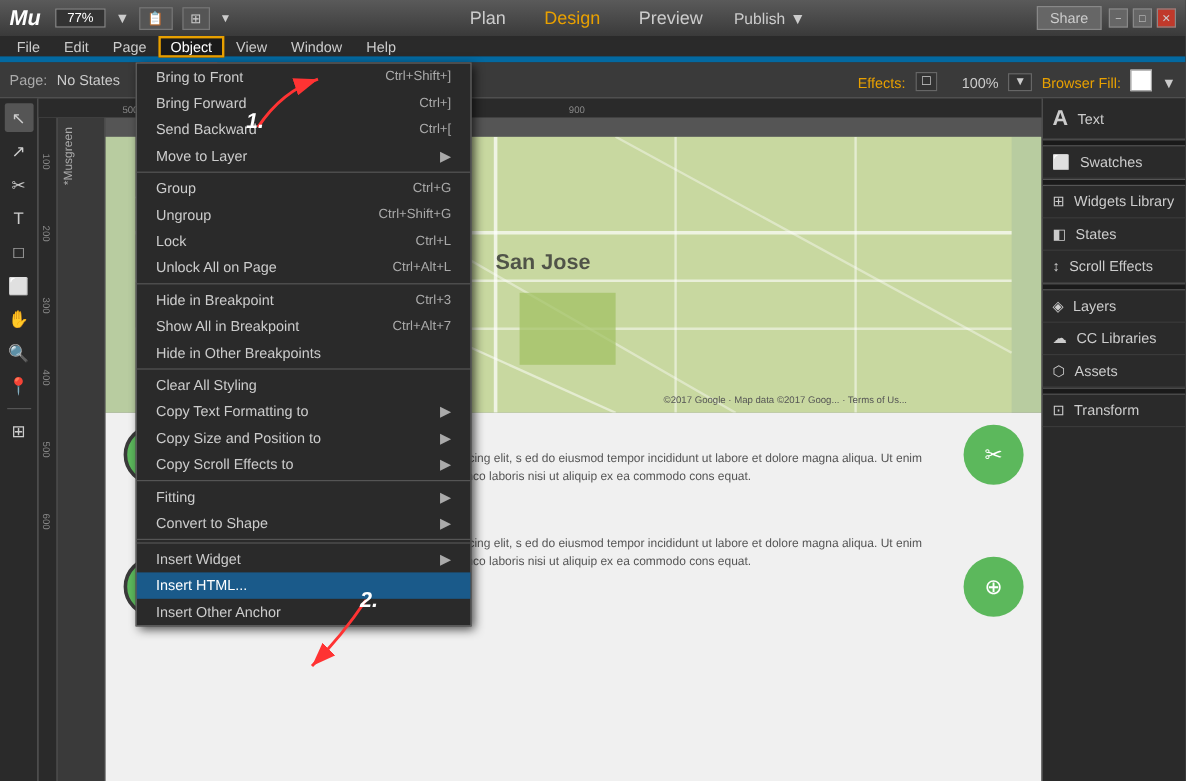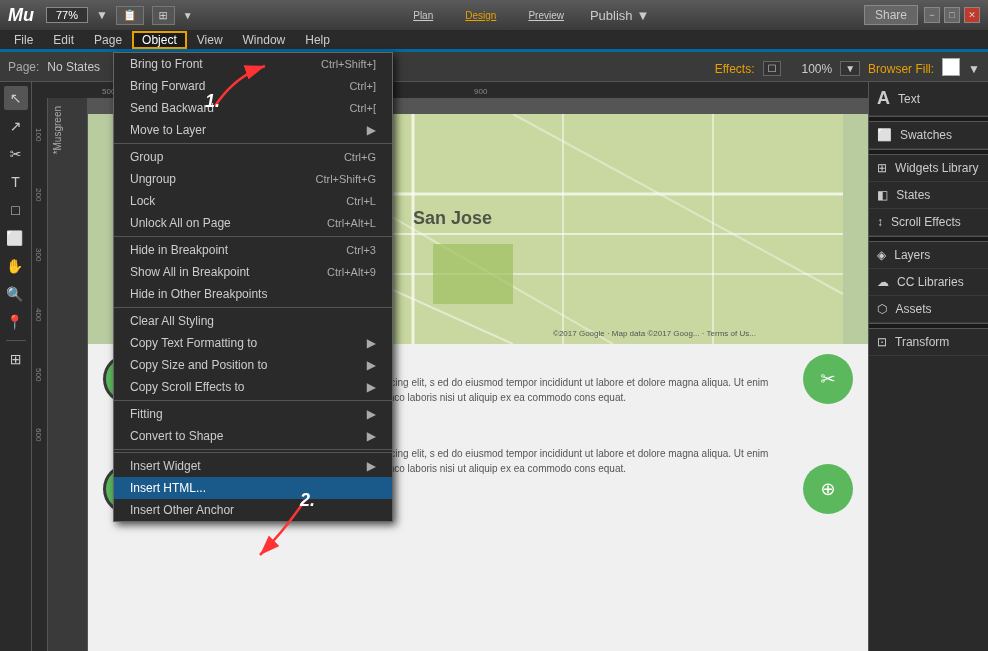--- a/index.html
+++ b/index.html
@@ -32,24 +32,23 @@
       color: #ccc;
       font-size: 11px;
       padding: 2px 6px;
       cursor: pointer;
     }
     .title-bar-center { display: flex; align-items: center; gap: 0; }
     .nav-btn {
       background: transparent;
       border: none;
       color: #ccc;
-      font-size: 10px;
+      font-size: 15px;
       padding: 4px 16px;
       cursor: pointer;
-      text-decoration: underline;
     }
     .nav-btn.active { color: #e8a000; }
     .nav-btn-publish {
       background: transparent;
       border: none;
       color: #ccc;
       font-size: 13px;
       padding: 4px 10px;
       cursor: pointer;
       display: flex; align-items: center; gap: 4px;
@@ -59,21 +58,21 @@
     .win-controls { display: flex; gap: 4px; }
     .win-btn { width: 16px; height: 16px; background: #666; border: 1px solid #888; color: #ccc; font-size: 9px; display: flex; align-items: center; justify-content: center; cursor: pointer; }
 
     
     .menu-bar {
       height: 22px;
       background: #2a2a2a;
       display: flex;
       align-items: center;
       padding: 0 4px;
-      border-bottom: 3px solid #0369a1;
+      border-bottom: 5px solid #0369a1;
     }
     .menu-item {
       color: #ccc;
       font-size: 12px;
       padding: 2px 10px;
       cursor: pointer;
     }
     .menu-item.active { background: #1a1a1a; border: 2px solid #e8a000; color: #fff; padding: 0px 8px; }
 
     
@@ -461,21 +460,21 @@
       <span>Unlock All on Page</span>
       <span class="shortcut">Ctrl+Alt+L</span>
     </div>
     <div class="dropdown-separator"></div>
     <div class="dropdown-item">
       <span>Hide in Breakpoint</span>
       <span class="shortcut">Ctrl+3</span>
     </div>
     <div class="dropdown-item">
       <span>Show All in Breakpoint</span>
-      <span class="shortcut">Ctrl+Alt+9</span>
+      <span class="shortcut">Ctrl+Alt+7</span>
     </div>
     <div class="dropdown-item">
       <span>Hide in Other Breakpoints</span>
     </div>
     <div class="dropdown-separator"></div>
     <div class="dropdown-item">
       <span>Clear All Styling</span>
     </div>
     <div class="dropdown-item">
       <span>Copy Text Formatting to</span>

